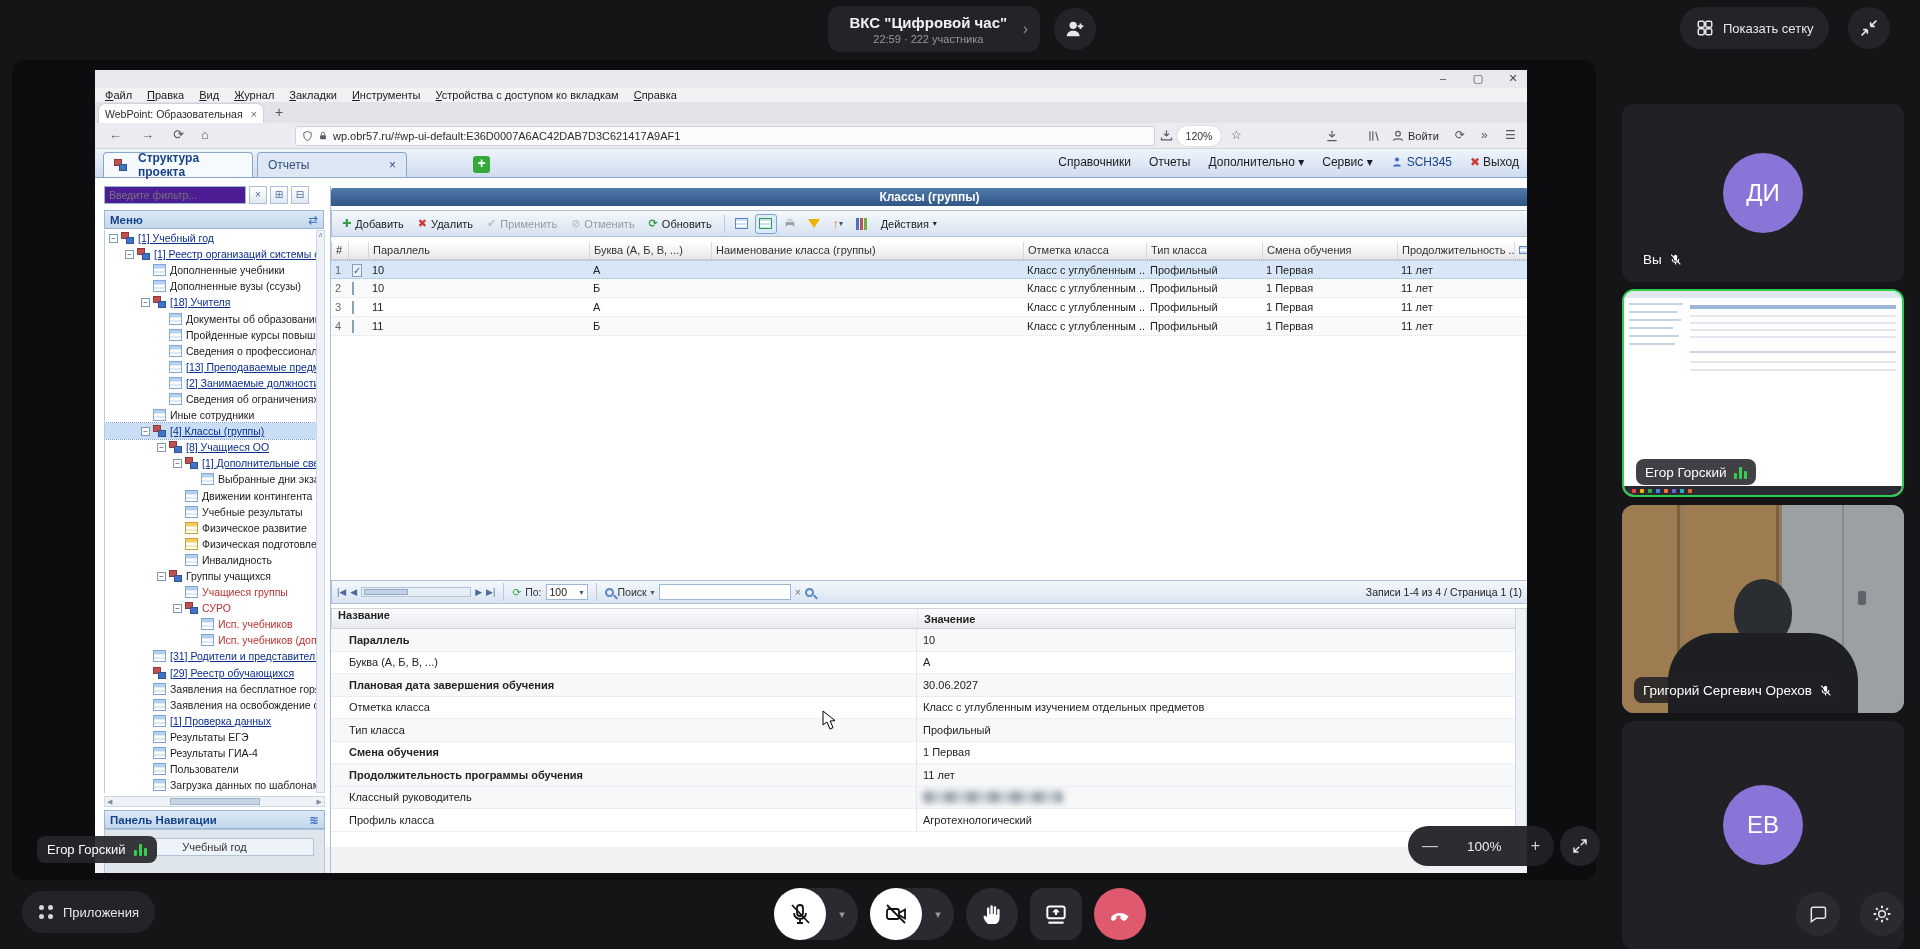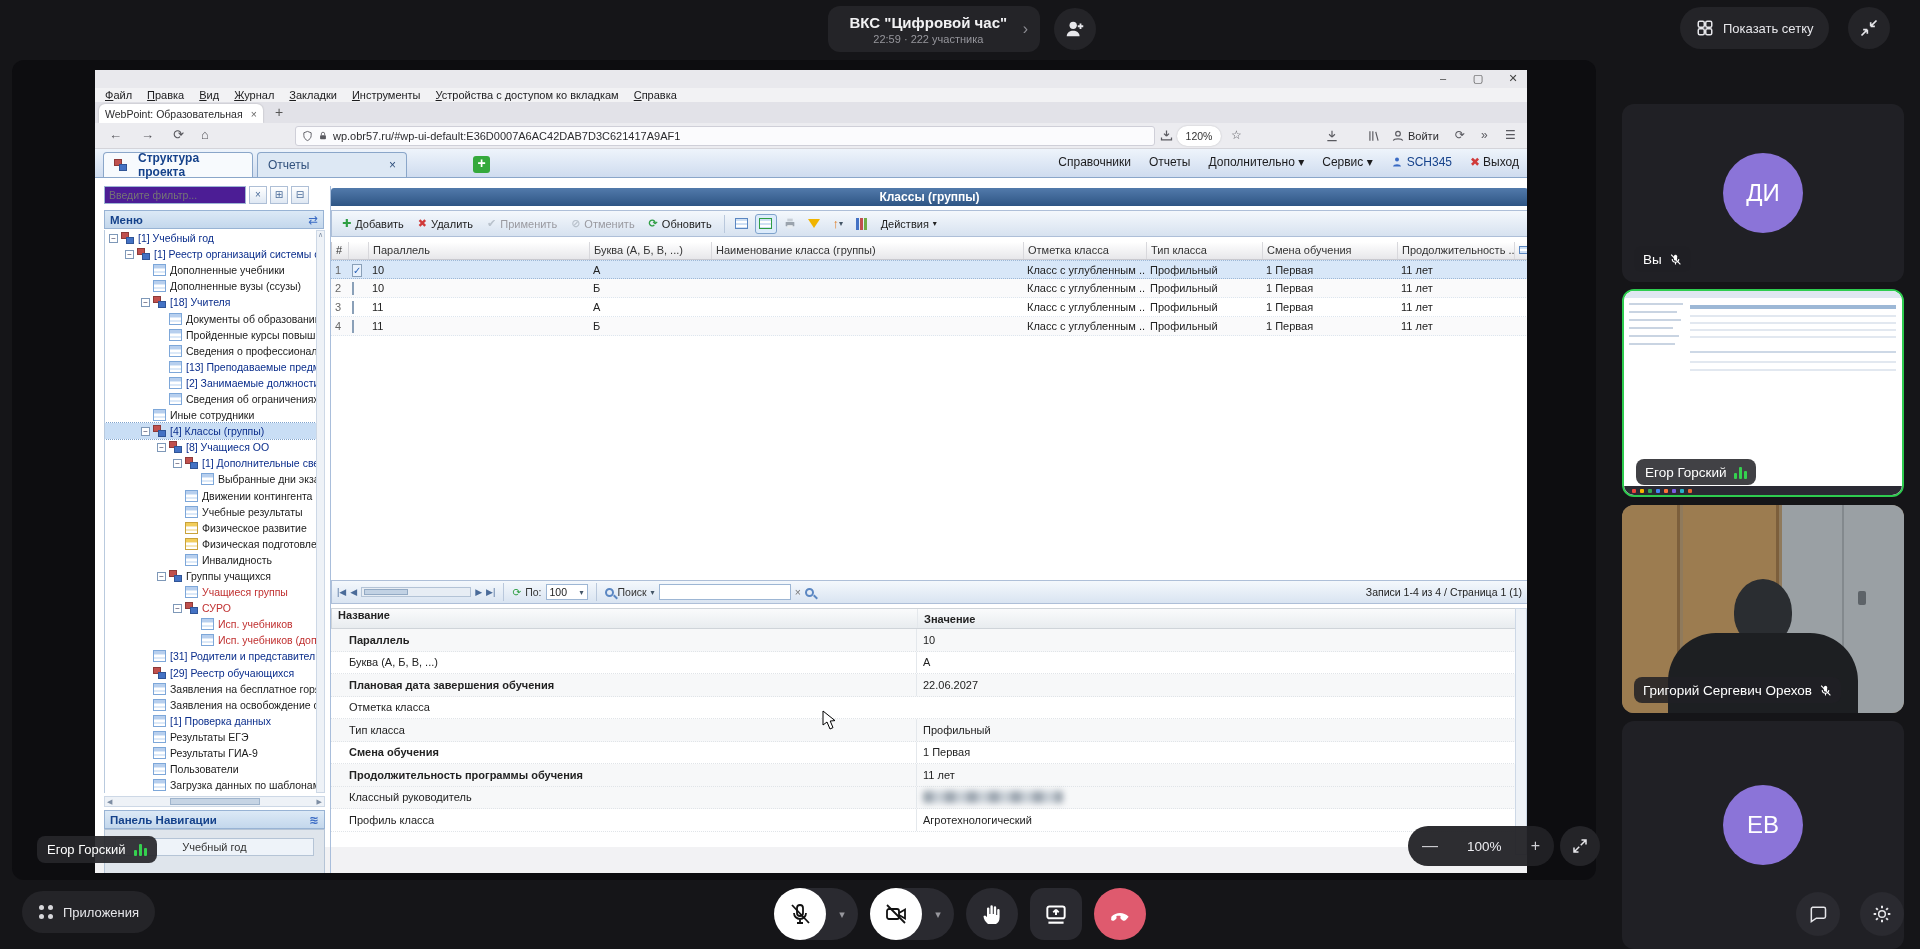--- a/index.html
+++ b/index.html
@@ -85,21 +85,21 @@
     background:linear-gradient(#b7cfee 0 3px,transparent 3px),
       repeating-linear-gradient(#fff 0 2px,#dce9f8 2px 4px); }
   .ico-tabley { width:13px; height:12px; margin-right:4px; flex:none; border:1px solid #c9a23a;
     background:linear-gradient(#f2cd5a 0 3px,transparent 3px),
       repeating-linear-gradient(#fff 0 2px,#f6e7b8 2px 4px); }
   .ico-org { width:13px; height:12px; margin-right:4px; flex:none; position:relative; }
   .ico-org:before { content:""; position:absolute; left:0; top:0; width:6px; height:5px;
     background:#c0504d; border:1px solid #8e3a38; }
   .ico-org:after { content:""; position:absolute; right:0; bottom:0; width:6px; height:5px;
     background:#4472c4; border:1px solid #2f5496; }
-  .t-blue { color:#0b2e8c; } .t-black { color:#1a1a1a; } .t-red { color:#c03030; }
+  .t-blue { color:#0b2e8c;text-decoration:underline; } .t-black { color:#1a1a1a; } .t-red { color:#c03030; }
   .trow.sel { background:#c9def5; outline:1px dotted #7fa3cc; }
   #hscroll { position:absolute; left:0; top:610px; width:221px; height:11px; background:#eef2f7;
     border:1px solid #cdd8e6; font-size:7px; color:#7d8da3; display:flex; align-items:center;
     justify-content:space-between; padding:0 2px; }
   #hthumb { width:90px; height:7px; background:#c6d4e4; border:1px solid #9fb4cc; }
   #navpanel-hdr { position:absolute; left:0; top:624px; width:221px; height:19px;
     background:linear-gradient(#dcе9f6,#c3d7ec); background:linear-gradient(#dce9f6,#c3d7ec);
     border:1px solid #98b3d4; color:#15428b; font-weight:bold; font-size:11.5px;
     display:flex; align-items:center; justify-content:space-between; padding:0 5px; }
   #navpanel-body { position:absolute; left:0; top:643px; width:221px; height:97px; background:#dfe5ec;
@@ -527,21 +527,21 @@
             <span class="t-blue">[1] Проверка данных</span>
           </div>
           <div class="trow" style="padding-left: 36px;">
             <span style="width: 12px; flex: 0 0 auto;"></span>
             <span class="ico-table"></span>
             <span class="t-black">Результаты ЕГЭ</span>
           </div>
           <div class="trow" style="padding-left: 36px;">
             <span style="width: 12px; flex: 0 0 auto;"></span>
             <span class="ico-table"></span>
-            <span class="t-black">Результаты ГИА-9</span>
+            <span class="t-black">Результаты ГИА-4</span>
           </div>
           <div class="trow" style="padding-left: 36px;">
             <span style="width: 12px; flex: 0 0 auto;"></span>
             <span class="ico-table"></span>
             <span class="t-black">Пользователи</span>
           </div>
           <div class="trow" style="padding-left: 36px;">
             <span style="width: 12px; flex: 0 0 auto;"></span>
             <span class="ico-table"></span>
             <span class="t-black">Загрузка данных по шаблонам и</span>
@@ -715,24 +715,25 @@
             <div class="drow alt">
               <div class="dlabel b">Параллель</div>
               <div class="dvalue">10</div>
             </div>
             <div class="drow">
               <div class="dlabel">Буква (А, Б, В, ...)</div>
               <div class="dvalue">А</div>
             </div>
             <div class="drow alt">
               <div class="dlabel b">Плановая дата завершения обучения</div>
-              <div class="dvalue">22.06.2027</div>
+              <div class="dvalue">30.06.2027</div>
             </div>
             <div class="drow">
               <div class="dlabel">Отметка класса</div>
+              <div class="dvalue">Класс с углубленным изучением отдельных предметов</div>
             </div>
             <div class="drow alt">
               <div class="dlabel">Тип класса</div>
               <div class="dvalue">Профильный</div>
             </div>
             <div class="drow">
               <div class="dlabel b">Смена обучения</div>
               <div class="dvalue">1 Первая</div>
             </div>
             <div class="drow alt">

